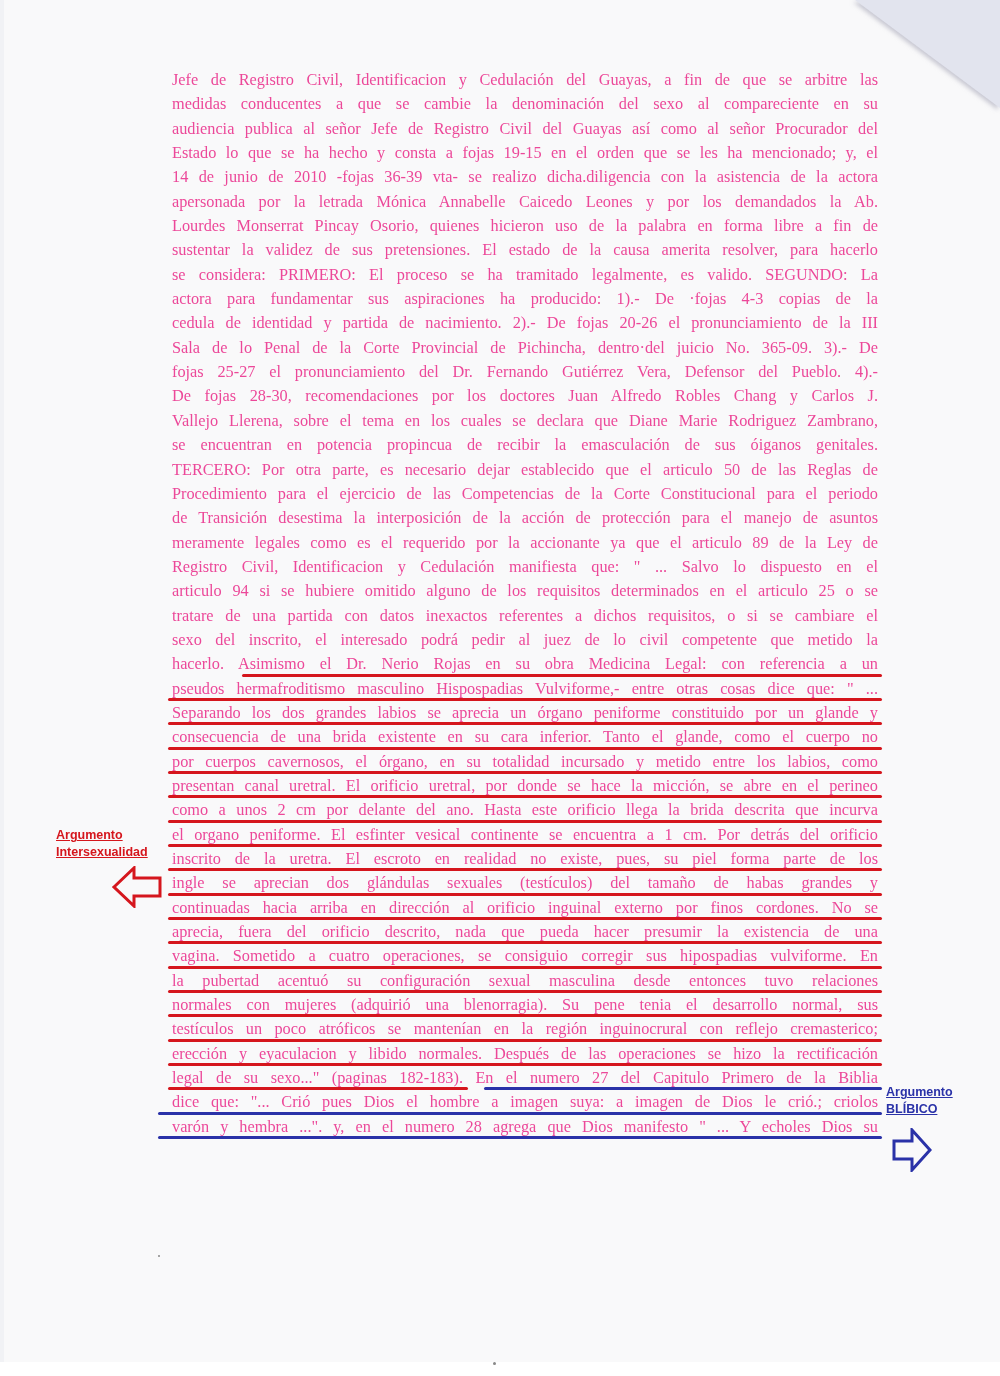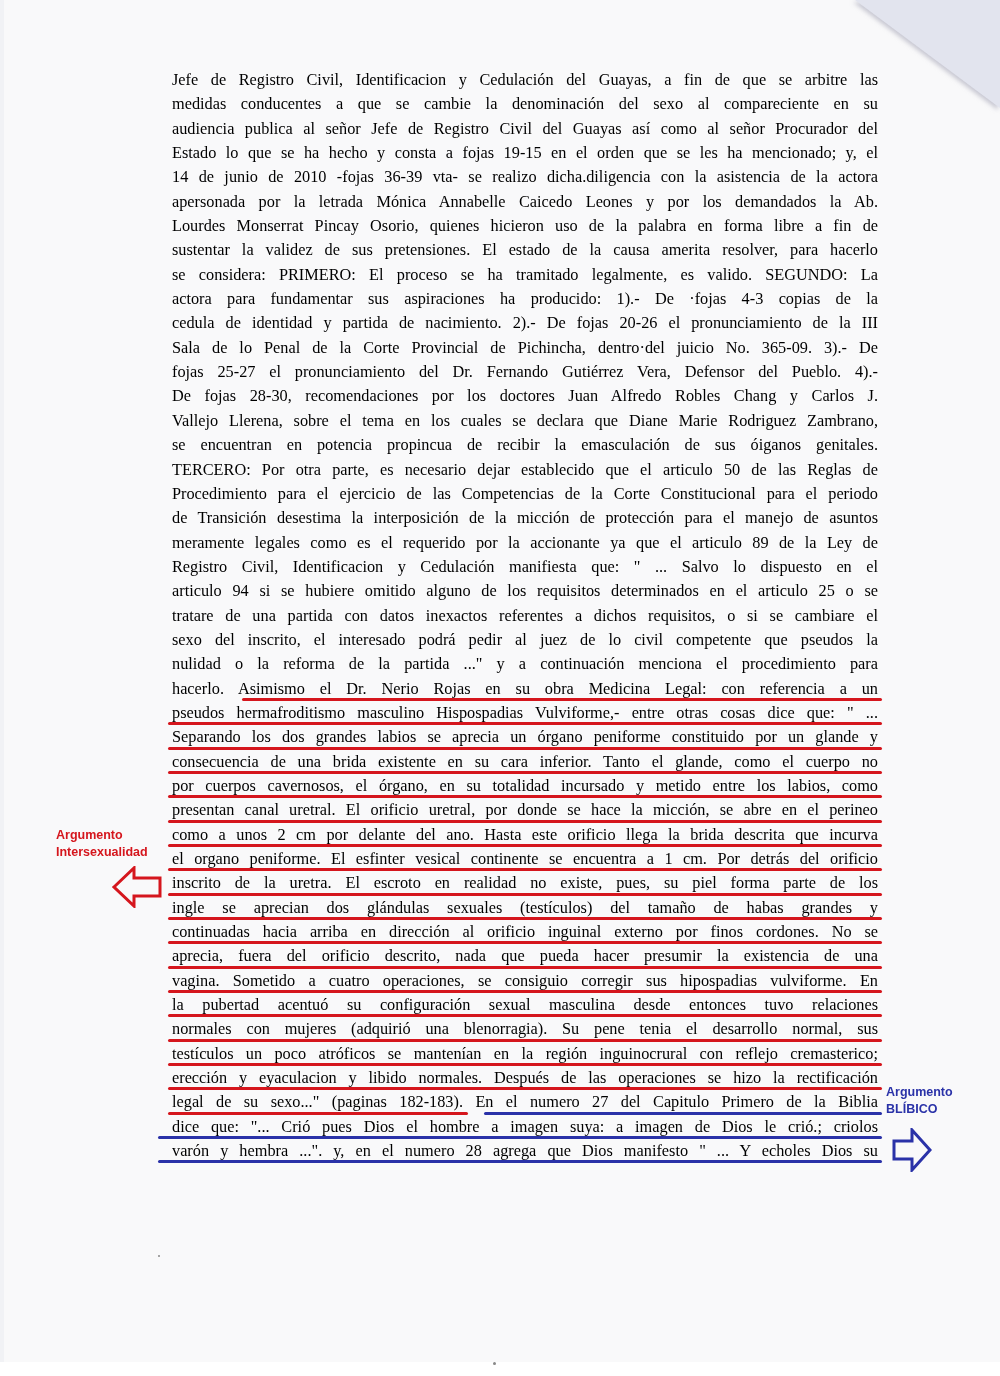--- a/index.html
+++ b/index.html
@@ -17,36 +17,36 @@
     position: absolute; right: 0; top: 0; width: 0; height: 0;
     border-top: 108px solid #e2e4ee;
     border-left: 145px solid transparent;
     filter: drop-shadow(-2px 2px 2px rgba(150,150,170,0.5));
   }
   .text-block {
     position: absolute; left: 172px; top: 68px; width: 706px;
   }
   .line {
     height: 24.35px; line-height: 24.35px;
-    font-size: 16.3px; color: #000000;
+    font-size: 16.3px; color: #ec4899;
     white-space: nowrap;
     text-align: justify; text-align-last: justify;
     position: relative;
   }
   .ul-red::after, .ul-blue::after {
     content: ""; position: absolute; left: -4px; right: -4px; bottom: 0px;
     height: 3px; border-radius: 2px;
   }
   .ul-red::after { background: #d5161d; }
   .ul-blue::after { background: #2a32a8; }
   .ul-red.partial::after { left: 70px; }
   .ul-blue.startx::after { left: -14px; }
   .annot {
     position: absolute; font-family: "Liberation Sans", sans-serif;
-    font-weight: bold; font-size: 12.5px; line-height: 17px;
+    font-weight: bold; font-size: 12.5px; line-height: 17px; text-decoration: underline;
   }
   .annot-red { left: 56px; top: 827px; color: #d5161d; }
   .annot-blue { left: 886px; top: 1084px; color: #2a32a8; }
   .arrow { position: absolute; }
   .arrow-left { left: 112px; top: 866px; }
   .arrow-right { left: 892px; top: 1128px; }
   .speck { position: absolute; width: 3px; height: 3px; background: #888; border-radius: 50%; }
 </style>
 </head>
 <body>
@@ -66,27 +66,26 @@
   <div class="line">se considera:   PRIMERO: El proceso se ha tramitado legalmente, es valido.   SEGUNDO: La</div>
   <div class="line">actora para fundamentar sus aspiraciones ha producido: 1).-    De ·fojas 4-3  copias de la</div>
   <div class="line">cedula de identidad y partida de nacimiento.  2).- De fojas 20-26 el pronunciamiento de  la III</div>
   <div class="line">Sala de lo Penal de la Corte  Provincial de Pichincha, dentro·del juicio No. 365-09.  3).-  De</div>
   <div class="line">fojas 25-27 el pronunciamiento del Dr.  Fernando Gutiérrez Vera, Defensor del Pueblo.  4).-</div>
   <div class="line">De fojas 28-30, recomendaciones por los doctores  Juan Alfredo Robles Chang y  Carlos J.</div>
   <div class="line">Vallejo Llerena, sobre el tema en los cuales se declara que  Diane Marie Rodriguez Zambrano,</div>
   <div class="line">se encuentran en potencia propincua  de recibir la emasculación de  sus  óiganos genitales.</div>
   <div class="line">TERCERO: Por otra parte, es necesario dejar establecido que el  articulo 50 de las  Reglas de</div>
   <div class="line">Procedimiento para el ejercicio de las Competencias de la Corte Constitucional para el periodo</div>
-  <div class="line">de Transición  desestima la interposición de la micción de protección para el  manejo de asuntos</div>
+  <div class="line">de Transición  desestima la interposición de la acción de protección para el  manejo de asuntos</div>
   <div class="line">meramente legales como es el requerido por la accionante ya que el articulo  89 de la Ley de</div>
   <div class="line">Registro Civil, Identificacion  y  Cedulación manifiesta que:  " ... Salvo lo dispuesto en el</div>
   <div class="line">articulo 94 si se hubiere omitido alguno de los requisitos  determinados en el articulo 25 o se</div>
   <div class="line">tratare de una partida con datos inexactos referentes a dichos requisitos, o si se cambiare el</div>
-  <div class="line">sexo del inscrito, el interesado podrá pedir al juez de lo civil competente que pseudos la</div>
-  <div class="line">nulidad o la reforma de la partida ..." y a continuación menciona el procedimiento para</div>
+  <div class="line">sexo del inscrito, el interesado podrá pedir al juez de lo civil competente que metido la</div>
   <div class="line ul-red partial">hacerlo.  Asimismo el Dr. Nerio Rojas  en su obra Medicina Legal: con referencia a  un</div>
   <div class="line ul-red">pseudos hermafroditismo masculino Hispospadias Vulviforme,- entre otras cosas dice que: " ...</div>
   <div class="line ul-red">Separando los dos grandes labios se aprecia un  órgano peniforme constituido por un glande y</div>
   <div class="line ul-red">consecuencia de una brida existente en su cara inferior.  Tanto el glande, como el cuerpo no</div>
   <div class="line ul-red">por cuerpos cavernosos, el órgano, en su totalidad  incursado  y metido entre los labios, como</div>
   <div class="line ul-red">presentan canal uretral. El orificio uretral, por donde se hace la micción, se abre en el perineo</div>
   <div class="line ul-red">como a unos 2 cm  por delante del ano.  Hasta este orificio llega la brida descrita que  incurva</div>
   <div class="line ul-red">el organo peniforme. El esfinter vesical continente se encuentra a 1 cm.  Por detrás del orificio</div>
   <div class="line ul-red">inscrito de la uretra.  El escroto en realidad no existe, pues, su piel forma parte de los</div>
   <div class="line ul-red">ingle se aprecian dos glándulas sexuales (testículos) del tamaño de habas grandes y</div>

